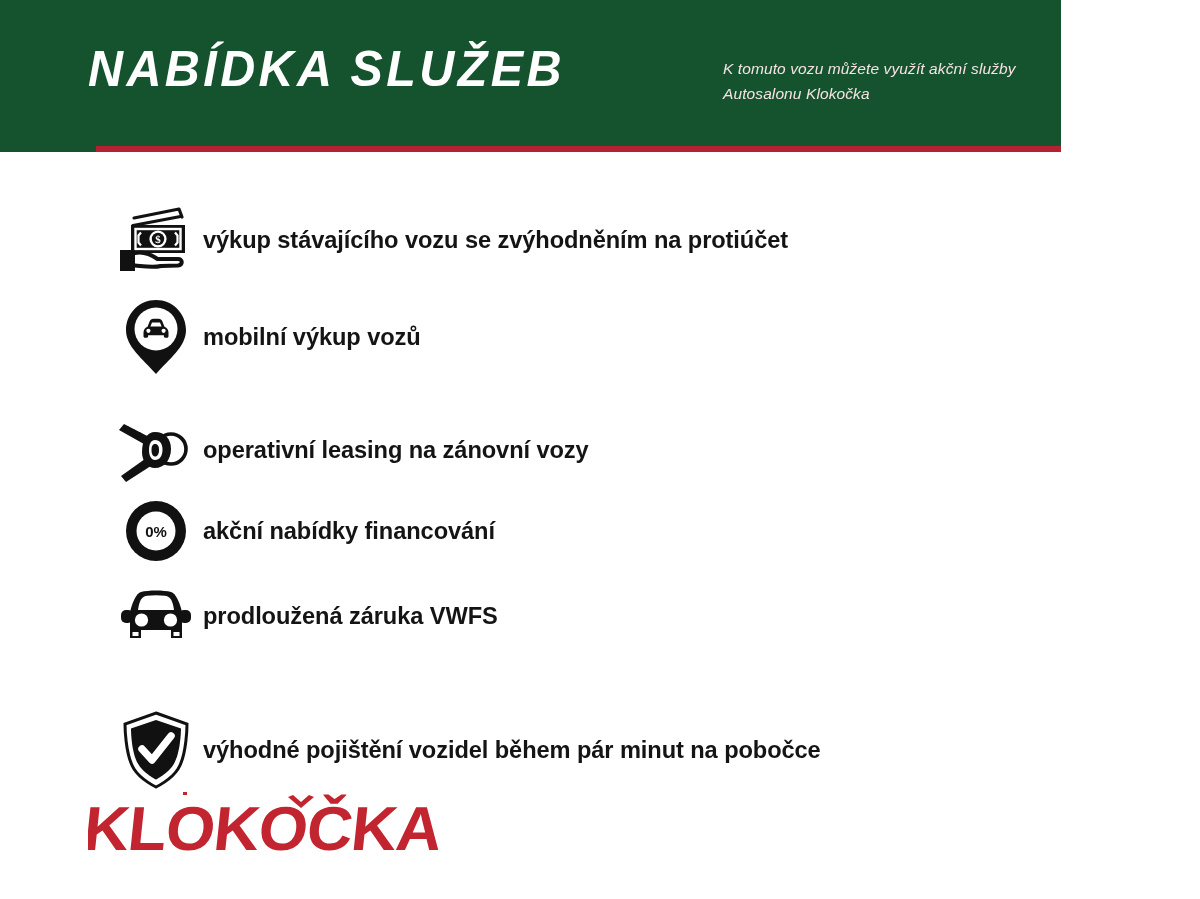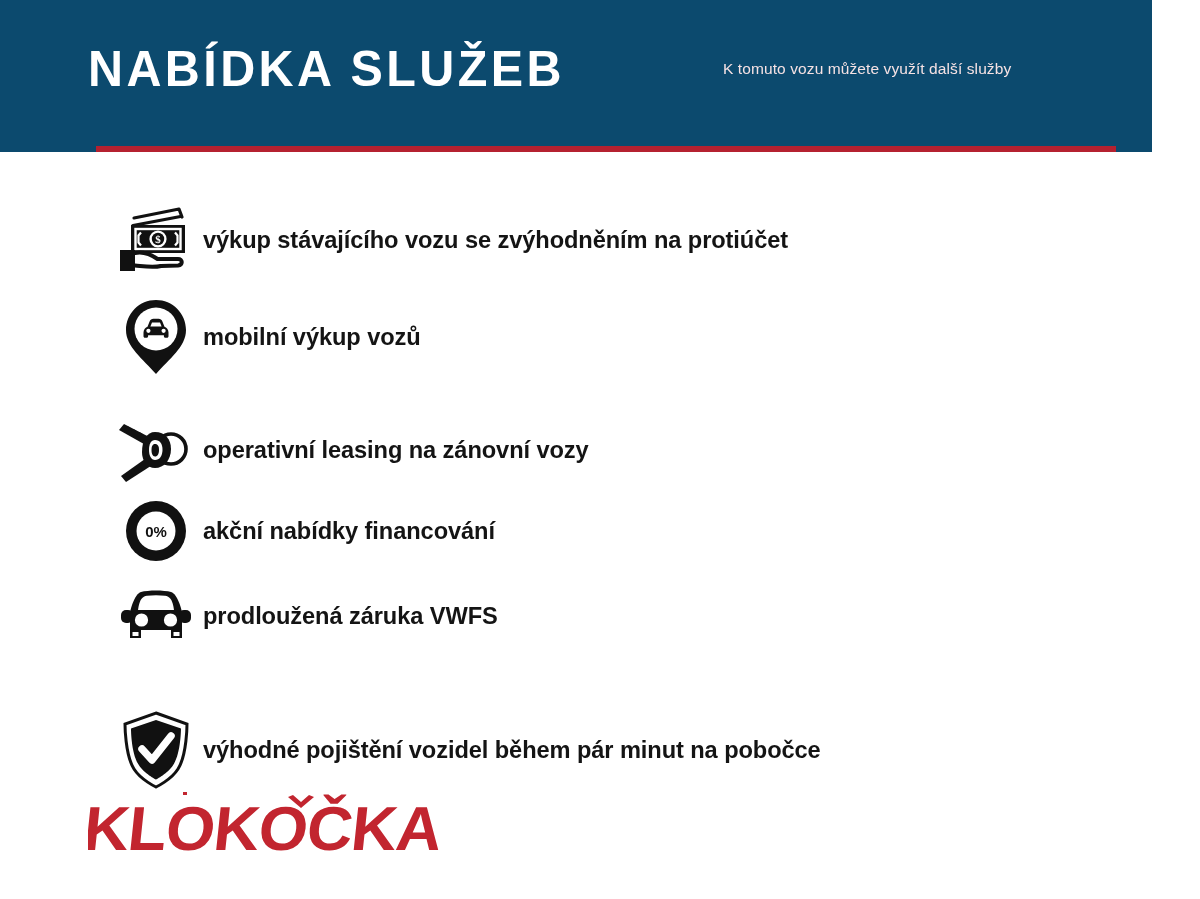--- a/index.html
+++ b/index.html
@@ -13,24 +13,25 @@
     font-family: "Liberation Sans", sans-serif;
     overflow: hidden;
     position: relative;
   }
 
   
   .header {
     position: absolute;
     left: 0;
     top: 0;
-    width: 1152px;
+    width: 1061px;
     height: 152px;
-    background: #0c4a6e;
+    background: #14532d;
     overflow: hidden;
+    font-style: italic;
   }
   .header-inner-rule {
     position: absolute;
     left: 96px;
     top: 146px;
     width: 1020px;
     height: 6px;
     background: #b52130;
   }
   .header-title {
@@ -109,21 +110,22 @@
     display: block;
   }
 </style>
 </head>
 <body>
 
 <div class="header">
   <div class="header-inner-rule"></div>
   <div class="header-title">NABÍDKA SLUŽEB</div>
   <div class="header-sub">
-    <div>K tomuto vozu můžete využít další služby</div>
+    <div>K tomuto vozu můžete využít akční služby</div>
+    <div>Autosalonu Klokočka</div>
   </div>
 </div>
 
 <div class="services">
 
   <div class="service-row" style="top:40px;">
     <div class="service-icon">
       <svg width="78" height="72" viewBox="0 0 78 72" aria-hidden="true">
         <g fill="none" stroke="#111111" stroke-width="3.2" stroke-linejoin="round" stroke-linecap="round">
           <path d="M17 14 L62 5 L65 13"></path>

